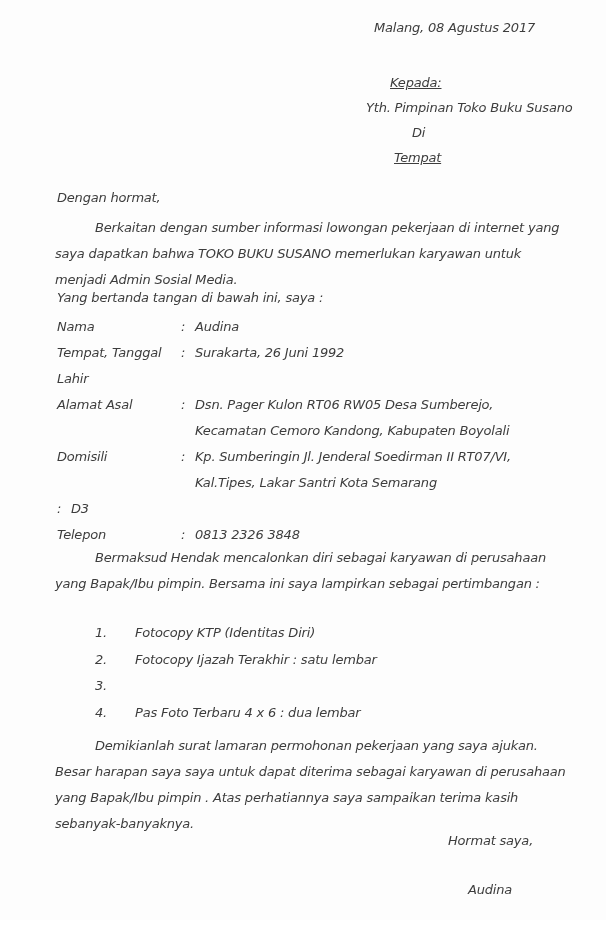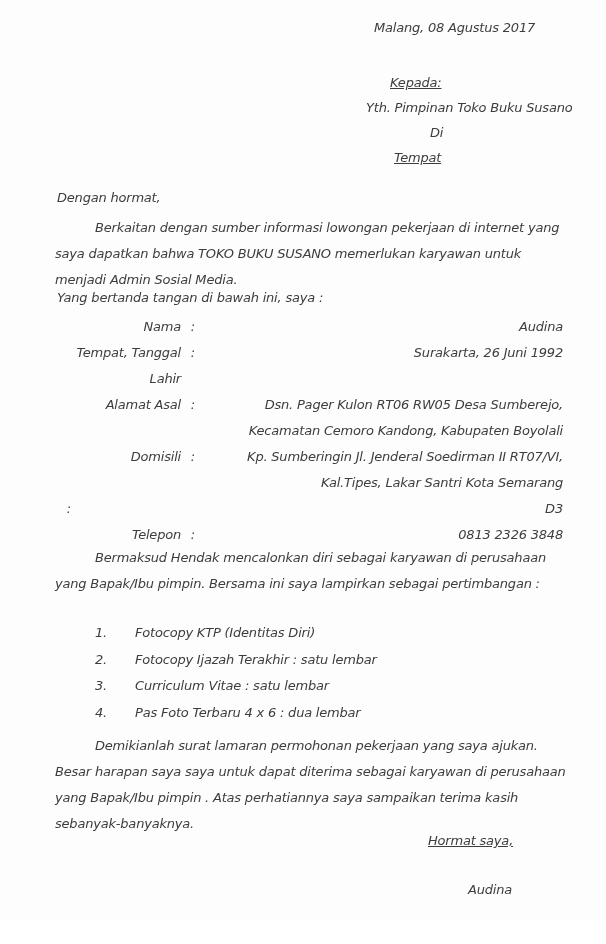--- a/index.html
+++ b/index.html
@@ -25,21 +25,21 @@
     top: 20px;
     white-space: nowrap;
   }
   .recipient {
     position: absolute;
     left: 366px;
     top: 70px;
     line-height: 25px;
   }
   .recipient .kepada  { margin-left: 24px; text-decoration: underline; }
-  .recipient .di      { margin-left: 64px; }
+  .recipient .di      { margin-left: 46px; }
   .recipient .tempat  { margin-left: 28px; text-decoration: underline; }
   .salutation {
     position: absolute;
     left: 57px;
     top: 190px;
   }
   .para {
     position: absolute;
     left: 55px;
     width: 507px;
@@ -58,39 +58,37 @@
   .details {
     position: absolute;
     left: 57px;
     top: 314px;
     width: 506px;
   }
   .detail-row {
     display: flex;
     line-height: 26px;
     align-items: flex-start;
-    text-align: right;
   }
   .detail-row .label { flex: 0 0 124px; }
   .detail-row .colon { flex: 0 0 14px; }
   .detail-row .value { flex: 1 1 auto; }
   .attachments {
     position: absolute;
     left: 95px;
     top: 620px;
     line-height: 26.5px;
   }
   .attach-row { display: flex; }
   .attach-row .num  { flex: 0 0 40px; }
   .signoff {
     position: absolute;
-    left: 428px;
+    left: 448px;
     top: 833px;
     white-space: nowrap;
-    text-decoration: underline;
   }
   .signature {
     position: absolute;
     left: 468px;
     top: 882px;
     white-space: nowrap;
   }
 </style>
 </head>
 <body>
@@ -150,21 +148,20 @@
     <div class="attach-row">
       <span class="num">1.</span>
       <span class="txt">Fotocopy KTP (Identitas Diri)</span>
     </div>
     <div class="attach-row">
       <span class="num">2.</span>
       <span class="txt">Fotocopy Ijazah Terakhir : satu lembar</span>
     </div>
     <div class="attach-row">
       <span class="num">3.</span>
-      <span class="txt">Curriculum Vitae : satu lembar</span>
     </div>
     <div class="attach-row">
       <span class="num">4.</span>
       <span class="txt">Pas Foto Terbaru 4 x 6 : dua lembar</span>
     </div>
   </div>
 
   <p class="para closing">Demikianlah surat lamaran permohonan pekerjaan yang saya ajukan. Besar harapan saya saya untuk dapat diterima sebagai karyawan di perusahaan yang Bapak/Ibu pimpin . Atas perhatiannya saya sampaikan terima kasih sebanyak-banyaknya.</p>
 
   <div class="signoff">Hormat saya,</div>

